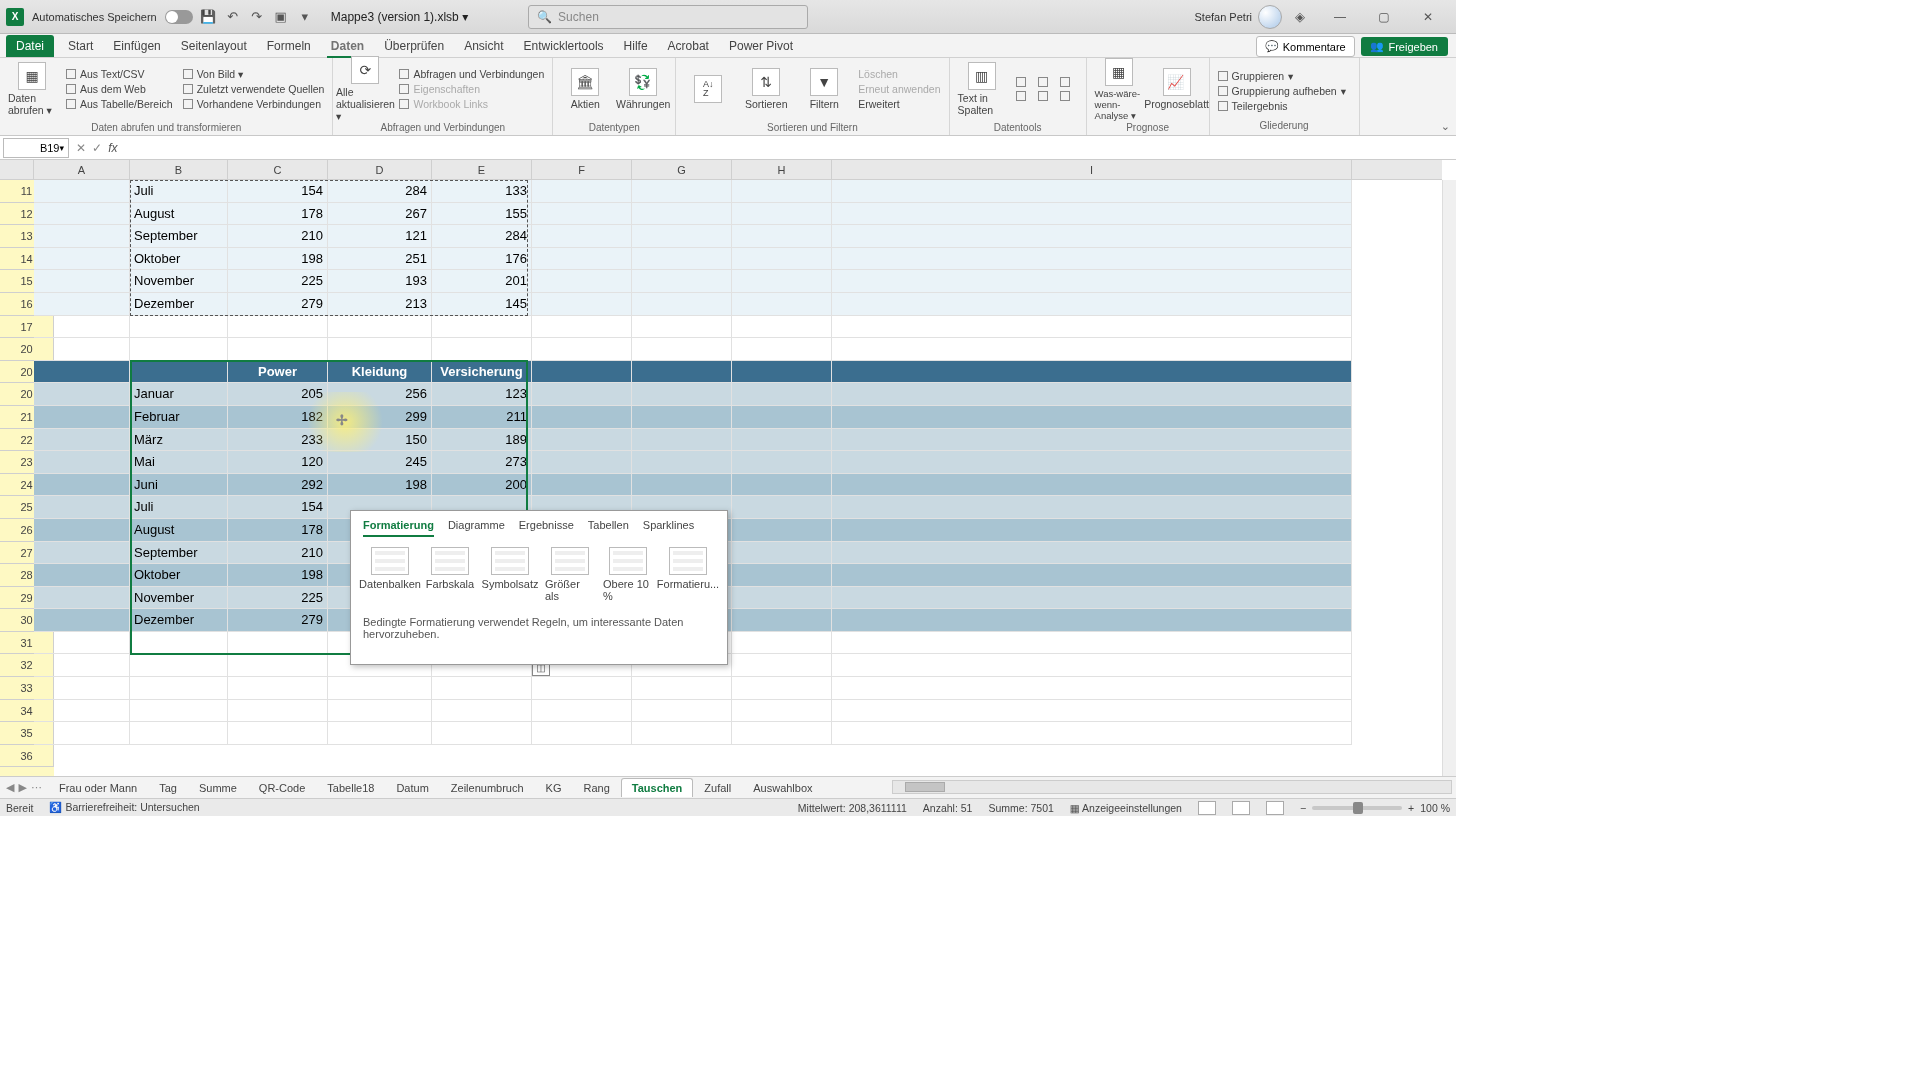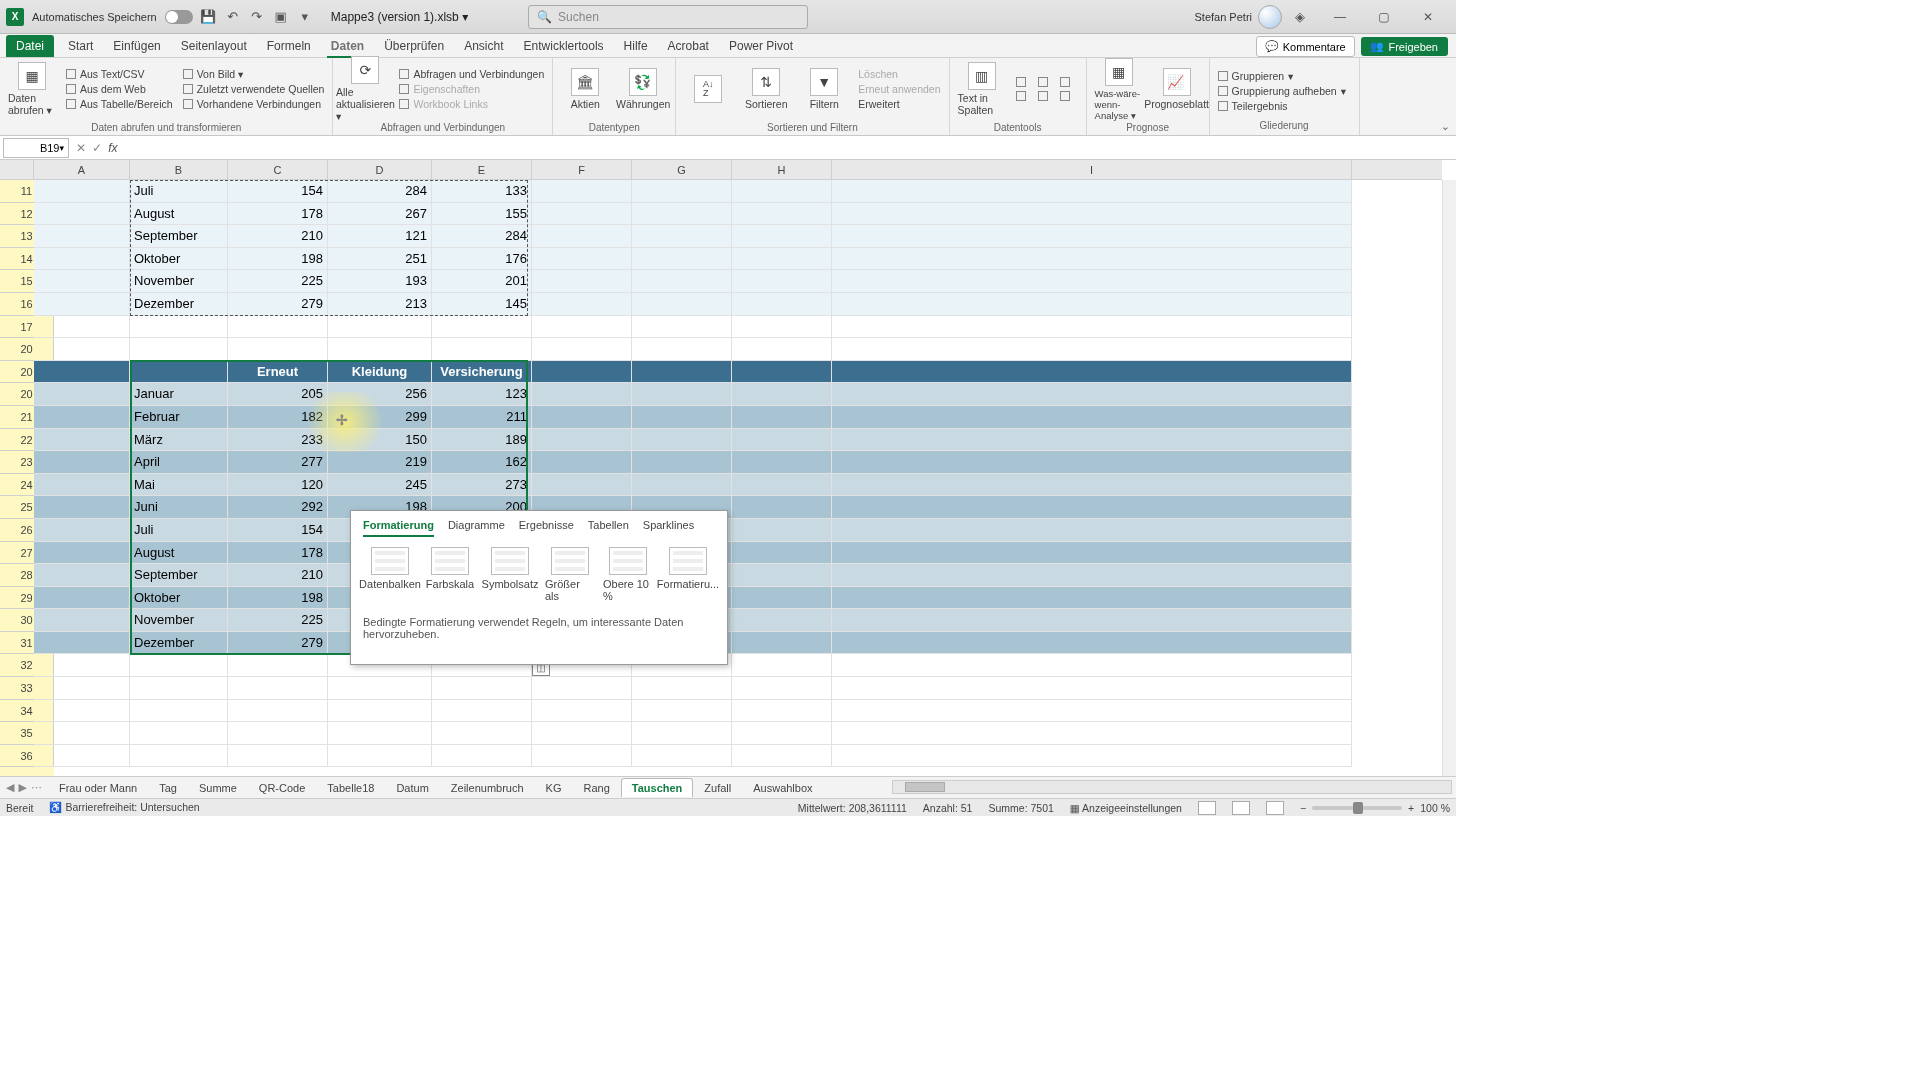--- a/index.html
+++ b/index.html
@@ -450,21 +450,21 @@
         <div class="cell num" style="width: 104px;"></div>
         <div class="cell num" style="width: 100px;"></div>
         <div class="cell" style="width: 100px;"></div>
         <div class="cell" style="width: 100px;"></div>
         <div class="cell" style="width: 100px;"></div>
         <div class="cell" style="width: 520px;"></div>
       </div>
       <div class="row hdrrow">
         <div class="cell" style="width: 96px;"></div>
         <div class="cell" style="width: 98px;"></div>
-        <div class="cell num" style="width: 100px;">Erneut</div>
+        <div class="cell num" style="width: 100px;">Power</div>
         <div class="cell num" style="width: 104px;">Kleidung</div>
         <div class="cell num" style="width: 100px;">Versicherung</div>
         <div class="cell" style="width: 100px;"></div>
         <div class="cell" style="width: 100px;"></div>
         <div class="cell" style="width: 100px;"></div>
         <div class="cell" style="width: 520px;"></div>
       </div>
       <div class="row band0">
         <div class="cell" style="width: 96px;"></div>
         <div class="cell" style="width: 98px;">Januar</div>
@@ -486,31 +486,20 @@
         <div class="cell" style="width: 100px;"></div>
         <div class="cell" style="width: 100px;"></div>
         <div class="cell" style="width: 520px;"></div>
       </div>
       <div class="row band0">
         <div class="cell" style="width: 96px;"></div>
         <div class="cell" style="width: 98px;">März</div>
         <div class="cell num" style="width: 100px;">233</div>
         <div class="cell num" style="width: 104px;">150</div>
         <div class="cell num" style="width: 100px;">189</div>
-        <div class="cell" style="width: 100px;"></div>
-        <div class="cell" style="width: 100px;"></div>
-        <div class="cell" style="width: 100px;"></div>
-        <div class="cell" style="width: 520px;"></div>
-      </div>
-      <div class="row band1">
-        <div class="cell" style="width: 96px;"></div>
-        <div class="cell" style="width: 98px;">April</div>
-        <div class="cell num" style="width: 100px;">277</div>
-        <div class="cell num" style="width: 104px;">219</div>
-        <div class="cell num" style="width: 100px;">162</div>
         <div class="cell" style="width: 100px;"></div>
         <div class="cell" style="width: 100px;"></div>
         <div class="cell" style="width: 100px;"></div>
         <div class="cell" style="width: 520px;"></div>
       </div>
       <div class="row band0">
         <div class="cell" style="width: 96px;"></div>
         <div class="cell" style="width: 98px;">Mai</div>
         <div class="cell num" style="width: 100px;">120</div>
         <div class="cell num" style="width: 104px;">245</div>

